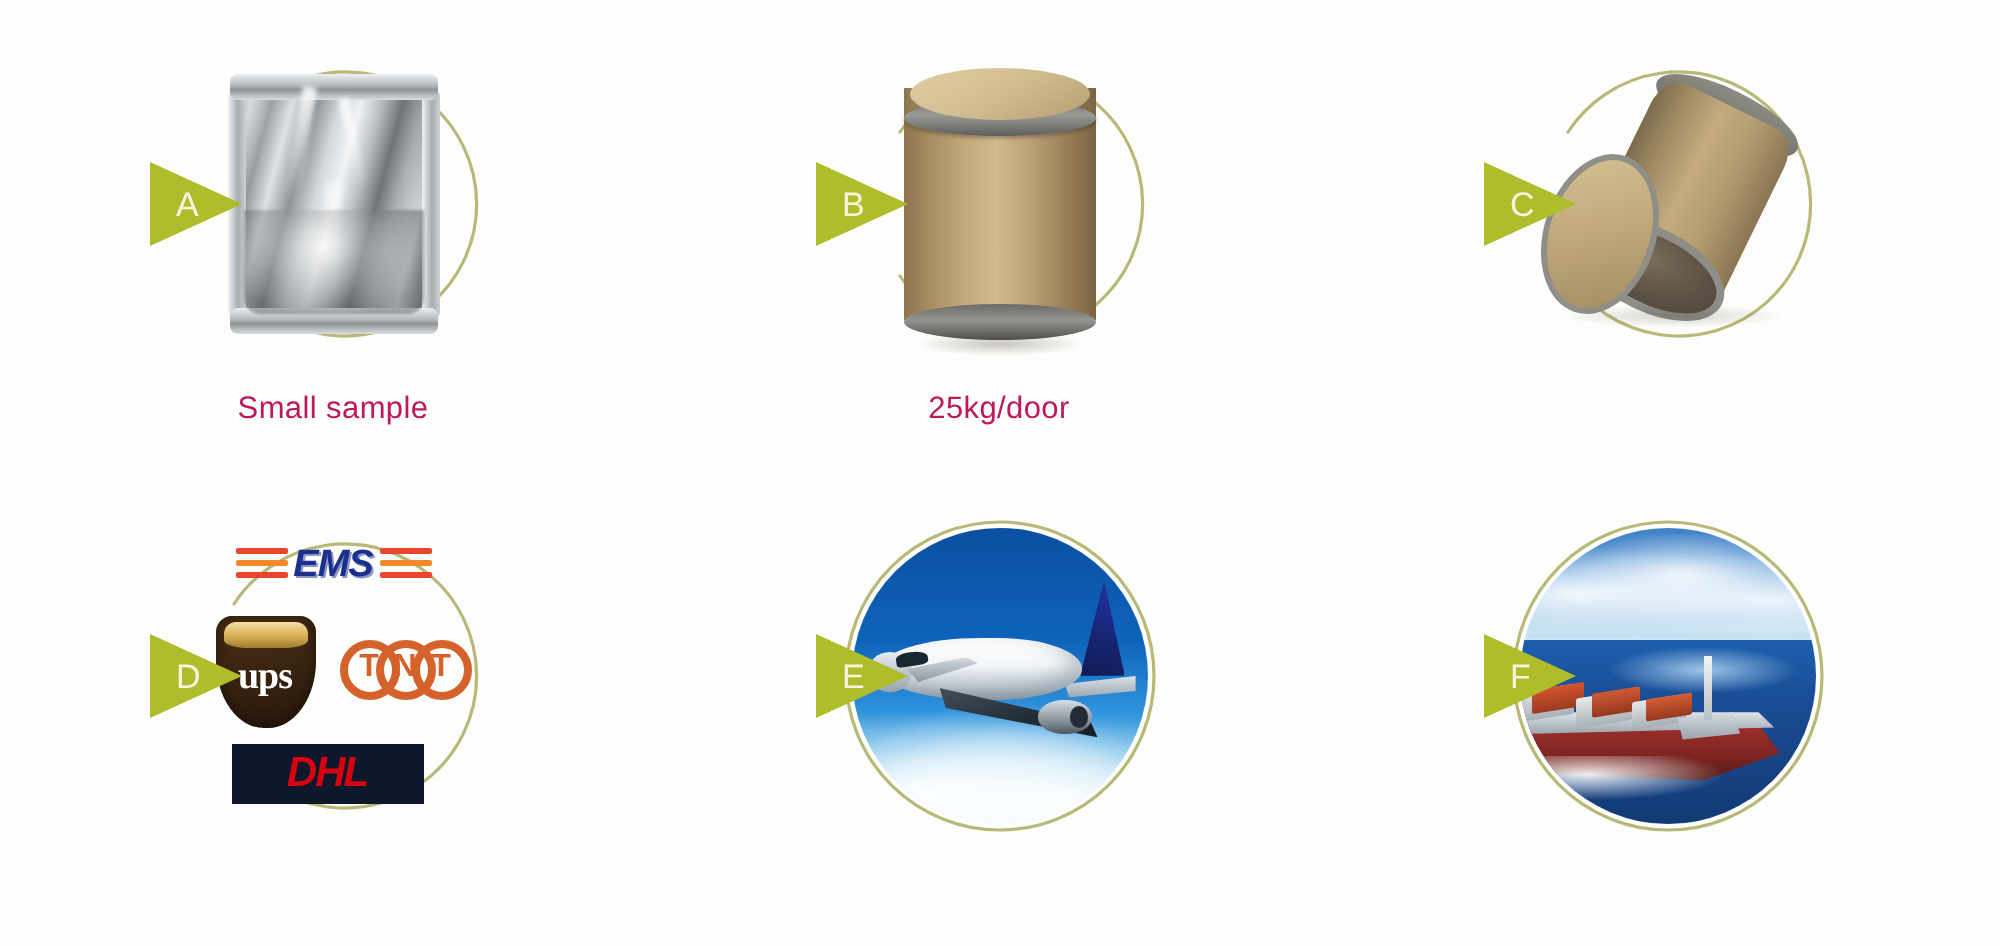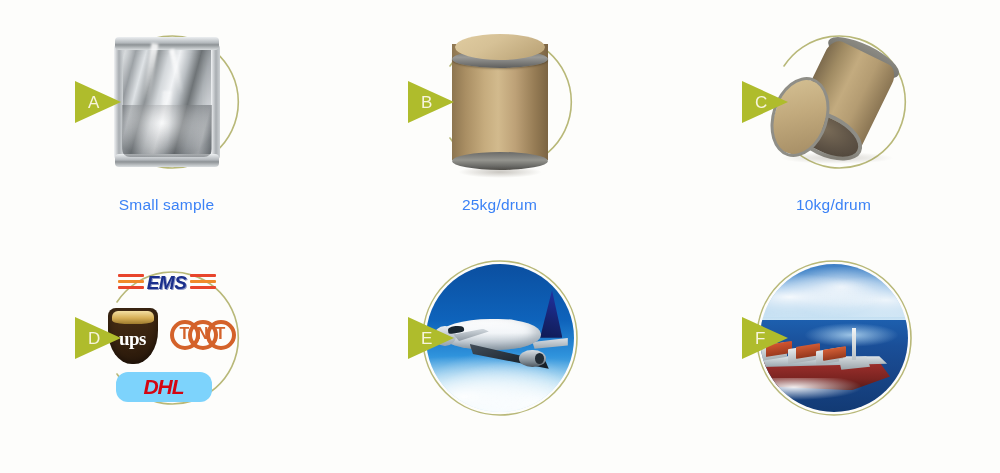--- a/index.html
+++ b/index.html
@@ -49,21 +49,21 @@
   .marker svg{display:block;width:58px;height:54px;}
   .marker .ltr{
     font-family:"Liberation Sans","DejaVu Sans",sans-serif;
     font-size:17px;fill:#f7f4dd;
   }
 
   
   .caption{
     position:absolute;left:0;right:0;top:196px;
     text-align:center;
-    font-size:15.5px;color:#3b82f6;
+    font-size:15.5px;color:#be185d;
     letter-spacing:.2px;white-space:nowrap;
   }
 
   
   .pouch{position:relative;width:98px;height:126px;}
   .pouch .body{
     position:absolute;inset:0;border-radius:7px/10px;
     background:
       linear-gradient(105deg,
         #c9ccce 0%,  #e9ecee 8%,  #9fa4a8 16%, #dfe3e6 24%,
@@ -208,21 +208,21 @@
   .tnt .lt{
     position:absolute;top:5px;font-weight:bold;font-size:16px;color:#d4622a;
     text-align:center;width:30px;
   }
   .tnt .lt.l1{left:0;}
   .tnt .lt.l2{left:18px;}
   .tnt .lt.l3{left:36px;}
 
   
   .dhl{left:24px;top:104px;width:96px;height:30px;
-       background:#7dd3fc;display:flex;align-items:center;justify-content:center;border-radius:12px;}
+       background:#0f172a;display:flex;align-items:center;justify-content:center;}
   .dhl .txt{
     font-style:italic;font-weight:bold;font-size:21px;color:#d40511;
     letter-spacing:-1px;
   }
 
   
   .sky{position:absolute;inset:0;
     background:linear-gradient(180deg,#0b4fa0 0%,#0e63bb 38%,#2f93dc 62%,#7fc4ea 80%,#cfe8f6 100%);}
   .sky .cloudband{
     position:absolute;left:-10%;right:-10%;bottom:0;height:42%;
@@ -381,21 +381,21 @@
           <div class="shadow"></div>
         </div>
       </div>
       <div class="marker">
         <svg viewBox="0 0 58 54" aria-hidden="true">
           <path d="M6 6 L52 27 L6 48 Z" fill="#afbc2c"></path>
           <text class="ltr" x="19" y="33">B</text>
         </svg>
       </div>
     </div>
-    <div class="caption">25kg/drum</div>
+    <div class="caption">25kg/door</div>
   </div>
 
   <div class="cell r0 c2">
     <div class="badge">
       <div class="ring">
         <svg viewBox="0 0 160 160" aria-hidden="true">
           <path d="M30 44 A 66 66 0 1 1 30 116" fill="none" stroke="#b8b878" stroke-width="1.6" stroke-linecap="round"></path>
         </svg>
       </div>
       <div class="art">
@@ -409,21 +409,20 @@
           <div class="shadow"></div>
         </div>
       </div>
       <div class="marker">
         <svg viewBox="0 0 58 54" aria-hidden="true">
           <path d="M6 6 L52 27 L6 48 Z" fill="#afbc2c"></path>
           <text class="ltr" x="19" y="33">C</text>
         </svg>
       </div>
     </div>
-    <div class="caption">10kg/drum</div>
   </div>
 
   <div class="cell r1 c0">
     <div class="badge">
       <div class="ring">
         <svg viewBox="0 0 160 160" aria-hidden="true">
           <path d="M30 44 A 66 66 0 1 1 30 116" fill="none" stroke="#b8b878" stroke-width="1.6" stroke-linecap="round"></path>
         </svg>
       </div>
       <div class="art">

